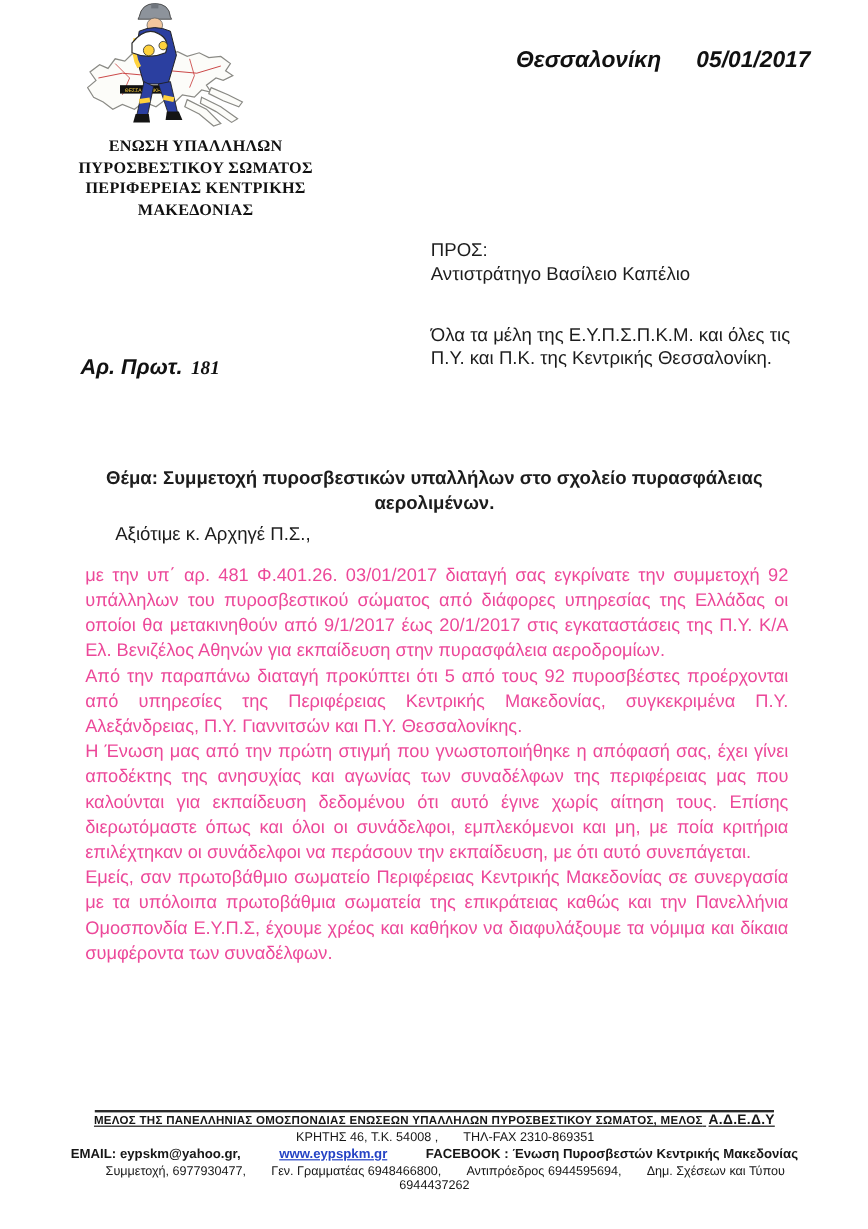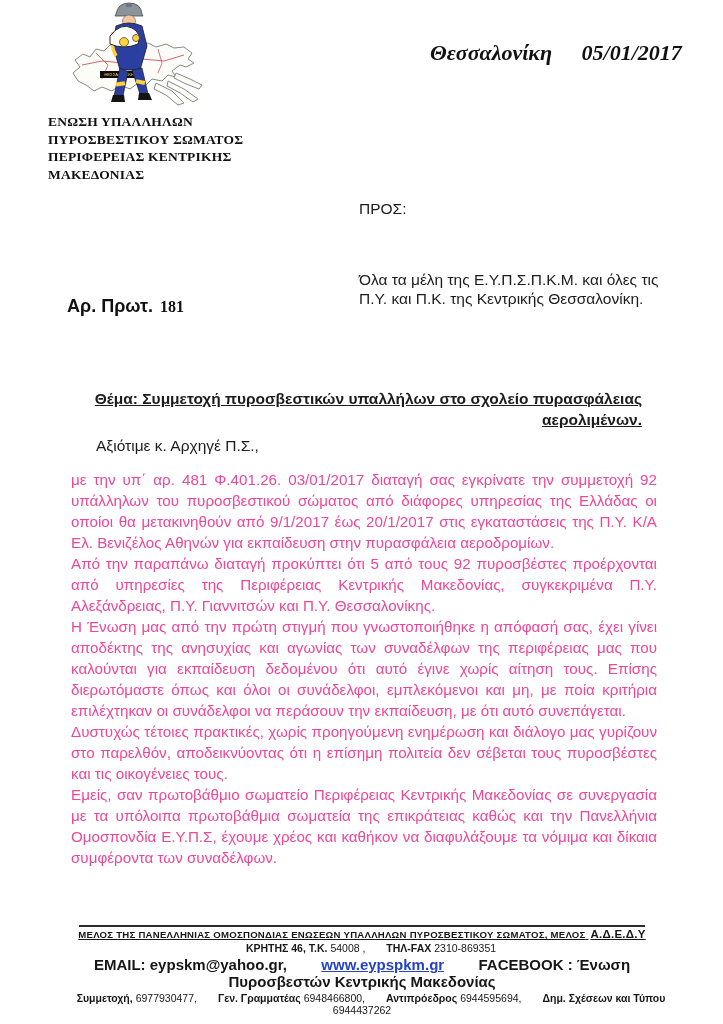--- a/index.html
+++ b/index.html
@@ -4,68 +4,68 @@
 <style>
   html,body { margin:0; padding:0; background:#ffffff; }
   .page {
     position:relative; width:723px; height:1024px; background:#ffffff;
     font-family:"Liberation Sans", sans-serif; color:#1c1c1c; overflow:hidden;
   }
 
   
   .logo { position:absolute; left:70px; top:2px; width:136px; height:114px; }
   .org-name {
-    position:absolute; left:48px; top:113px; width:230px; text-align:left;
+    position:absolute; left:48px; top:113px; width:230px; text-align:center;
     font-family:"Liberation Serif", serif; font-weight:700; font-size:13.5px;
     line-height:17.5px; letter-spacing:0.2px; color:#111;
   }
   .dateline {
     position:absolute; left:430px; top:40px;
-    font-family:Liberation Serif, serif; font-style:italic; font-weight:700;
-    font-size:22px; color:#111;
+    font-family:Liberation Sans, sans-serif; font-style:italic; font-weight:700;
+    font-size:19px; color:#111;
   }
   .dateline .city { margin-right:24px; }
 
   
   .to-block   { position:absolute; left:359px; top:199px; font-size:15.5px; line-height:20px; }
   .cc-block   { position:absolute; left:359px; top:270px; font-size:15.5px; line-height:19px; }
   .to-block .line1 { padding-left:4px; }
 
   .protocol {
     position:absolute; left:67px; top:296px;
-    font-size:18px; font-weight:700; color:#111;
+    font-size:18px; font-weight:700; font-style:italic; color:#111;
   }
   .protocol .num {
     font-family:"Liberation Serif", serif; font-size:16px; margin-left:7px;
   }
 
   
   .subject {
-    position:absolute; left:82px; top:388px; width:560px; text-align:right;
-    font-weight:700; font-size:15.5px; line-height:21px; text-decoration:underline;
+    position:absolute; left:82px; top:388px; width:560px; text-align:center;
+    font-weight:700; font-size:15.5px; line-height:21px; 
   }
   .salutation { position:absolute; left:96px; top:437px; font-size:15.5px; }
   .body-block {
     position:absolute; left:71px; top:469px; width:586px;
     font-size:15.2px; line-height:21px; text-align:justify; color:#ec4899;
   }
   .body-block p { margin:0; }
 
   
   .footer { position:absolute; left:52px; top:925px; width:620px; text-align:center; color:#161616; }
   .footer-rule { width:566px; margin:0 auto; border-top:2px solid #2b2b2b; }
   .member-line { font-size:9.6px; font-weight:700; letter-spacing:0.25px; margin-top:1px; }
   .member-line .inner { text-decoration:underline; }
   .member-org { font-size:11.5px; margin-left:2px; }
   .address-line { font-size:10.5px; margin-top:2px; }
-  .email-line { font-size:15px; font-weight:700; margin-top:2px; }
+  .email-line { font-size:11px; font-weight:700; margin-top:2px; }
   .email-line .gap { display:inline-block; width:26px; }
   .website { text-decoration:underline; cursor:pointer; }
   .contacts-line { font-size:10.5px; margin-top:2px; }
-  .b { font-weight:700;padding-left:18px; }
+  .b { font-weight:400;padding-left:18px; }
 </style>
 </head>
 <body>
 
 <div class="page">
 
   <div class="logo">
     <svg width="136" height="114" viewBox="0 0 136 114" xmlns="http://www.w3.org/2000/svg">
       <g>
         <path d="M8 79 L3 71 L10 65 L5 58 L13 52 L20 55 L26 47 L34 49 L40 43 L52 45 L60 41 L68 44 L78 41 L86 45 L96 42 L104 46 L114 45 L122 51 L118 57 L124 61 L116 65 L110 63 L102 69 L106 75 L98 73 L92 79 L82 77 L76 83 L68 81 L60 87 L50 83 L42 89 L32 85 L24 89 L16 83 Z" fill="#fcfcf9" stroke="#8a8a85" stroke-width="1"></path>
@@ -105,40 +105,40 @@
     <div>ΜΑΚΕΔΟΝΙΑΣ</div>
   </div>
 
   <div class="dateline">
     <span class="city">Θεσσαλονίκη</span>
     <span>05/01/2017</span>
   </div>
 
   <div class="to-block">
     <div>ΠΡΟΣ:</div>
+    <div>Αντιστράτηγο Βασίλειο Καπέλιο</div>
   </div>
 
   <div class="cc-block">
     <div>Όλα τα μέλη της Ε.Υ.Π.Σ.Π.Κ.Μ. και όλες τις</div>
     <div>Π.Υ. και Π.Κ. της Κεντρικής Θεσσαλονίκη.</div>
   </div>
 
   <div class="protocol">
     <span>Αρ. Πρωτ.</span><span class="num">181</span>
   </div>
 
   <div class="subject">Θέμα: Συμμετοχή πυροσβεστικών υπαλλήλων στο σχολείο πυρασφάλειας αερολιμένων.</div>
 
   <div class="salutation">Αξιότιμε κ. Αρχηγέ Π.Σ.,</div>
 
   <div class="body-block">
     <p>με την υπ΄ αρ. 481 Φ.401.26. 03/01/2017 διαταγή σας εγκρίνατε την συμμετοχή 92 υπάλληλων του πυροσβεστικού σώματος από διάφορες υπηρεσίας της Ελλάδας οι οποίοι θα μετακινηθούν από 9/1/2017 έως 20/1/2017 στις εγκαταστάσεις της Π.Υ. Κ/Α Ελ. Βενιζέλος Αθηνών για εκπαίδευση στην πυρασφάλεια αεροδρομίων.</p>
     <p>Από την παραπάνω διαταγή προκύπτει ότι 5 από τους 92 πυροσβέστες προέρχονται από υπηρεσίες της Περιφέρειας Κεντρικής Μακεδονίας,  συγκεκριμένα Π.Υ. Αλεξάνδρειας, Π.Υ. Γιαννιτσών και Π.Υ. Θεσσαλονίκης.</p>
     <p>Η Ένωση μας από την πρώτη στιγμή που γνωστοποιήθηκε η απόφασή σας, έχει γίνει αποδέκτης της ανησυχίας και αγωνίας των συναδέλφων της περιφέρειας μας που καλούνται για εκπαίδευση δεδομένου ότι αυτό έγινε χωρίς αίτηση τους. Επίσης  διερωτόμαστε όπως και όλοι οι συνάδελφοι, εμπλεκόμενοι και μη, με ποία κριτήρια επιλέχτηκαν οι συνάδελφοι να περάσουν την εκπαίδευση, με ότι αυτό συνεπάγεται.</p>
-    <p>Δυστυχώς τέτοιες πρακτικές, χωρίς προηγούμενη ενημέρωση και διάλογο μας γυρίζουν στο παρελθόν, αποδεικνύοντας ότι η επίσημη πολιτεία δεν σέβεται τους πυροσβέστες και τις οικογένειες τους.</p>
     <p>Εμείς, σαν πρωτοβάθμιο σωματείο Περιφέρειας Κεντρικής Μακεδονίας σε συνεργασία με τα υπόλοιπα πρωτοβάθμια σωματεία της επικράτειας καθώς και την Πανελλήνια Ομοσπονδία Ε.Υ.Π.Σ, έχουμε  χρέος και καθήκον να διαφυλάξουμε τα νόμιμα και δίκαια συμφέροντα των συναδέλφων.</p>
   </div>
 
   <div class="footer">
     <div class="footer-rule"></div>
     <div class="member-line">
       <span class="inner">
         <span>ΜΕΛΟΣ ΤΗΣ ΠΑΝΕΛΛΗΝΙΑΣ ΟΜΟΣΠΟΝΔΙΑΣ ΕΝΩΣΕΩΝ ΥΠΑΛΛΗΛΩΝ ΠΥΡΟΣΒΕΣΤΙΚΟΥ ΣΩΜΑΤΟΣ, ΜΕΛΟΣ</span>
         <span class="member-org">Α.Δ.Ε.Δ.Υ</span>
       </span>

